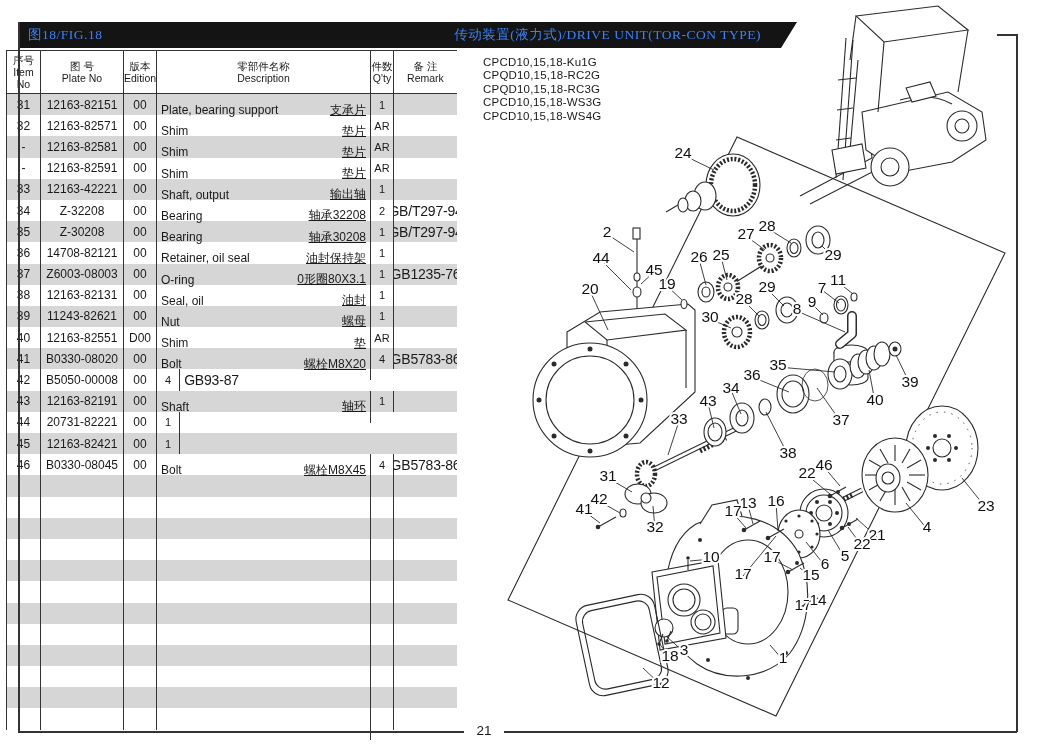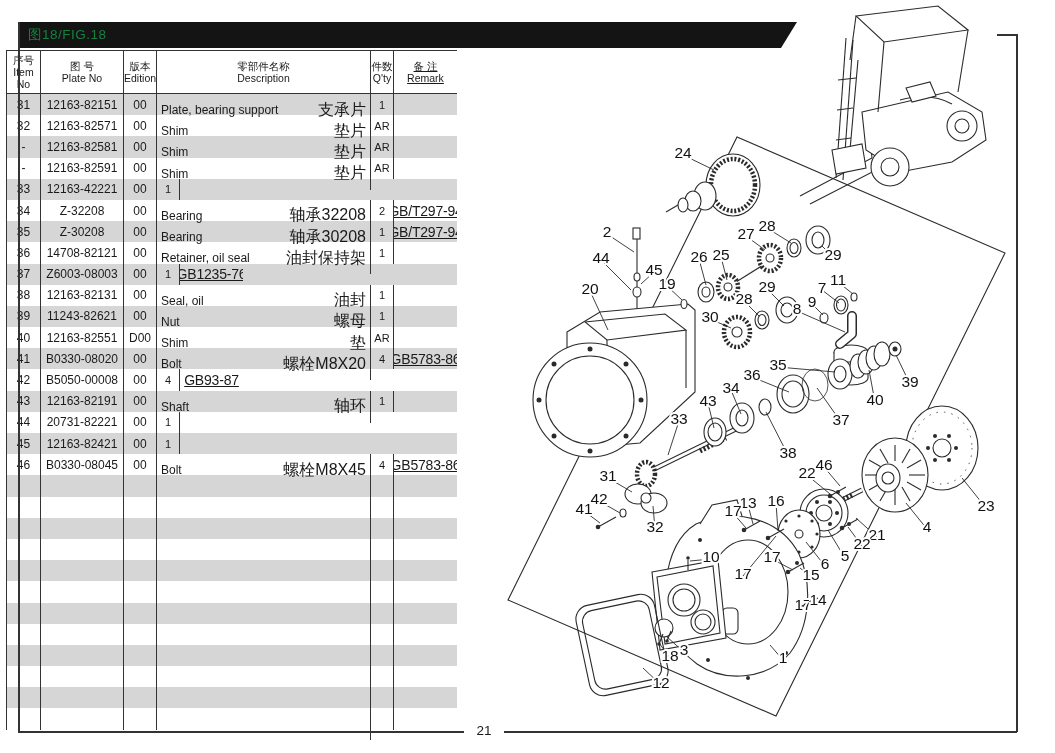--- a/index.html
+++ b/index.html
@@ -1,44 +1,44 @@
 <!DOCTYPE html>
 <html><head>
 <meta charset="utf-8">
 <style>
   html,body{margin:0;padding:0;background:#fff;}
   .page{position:relative;width:1055px;height:753px;background:#fff;overflow:hidden;
         font-family:"Liberation Sans",sans-serif;color:#1a1a1a;}
   
   .titlebar{position:absolute;left:18px;top:22px;width:779px;height:26px;background:#141414;
-            color:#15803d;display:flex;align-items:center;justify-content:space-between;
+            color:#3b82f6;display:flex;align-items:center;justify-content:space-between;
             padding:0 36px 0 10px;box-sizing:border-box;
             clip-path:polygon(0 0,100% 0,calc(100% - 16px) 100%,0 100%);
-            font-family:Liberation Sans, sans-serif;font-size:13.5px;letter-spacing:.5px;white-space:nowrap;}
+            font-family:Liberation Serif, serif;font-size:13.5px;letter-spacing:.5px;white-space:nowrap;}
   
   .models{position:absolute;left:483px;top:56px;font-size:11.5px;line-height:13.4px;
           letter-spacing:.2px;z-index:4;}
   
   .ptable{position:absolute;left:6px;top:50px;width:450px;z-index:3;
           border-left:1.5px solid #333;border-top:1.5px solid #333;box-sizing:content-box;}
   .thead{display:flex;height:42px;border-bottom:1.5px solid #333;font-size:10.5px;
          text-align:center;align-items:stretch;}
   .th{display:flex;flex-direction:column;justify-content:center;border-right:1.2px solid #333;
       box-sizing:border-box;line-height:12px;}
   .c1{width:34px}.c2{width:83px}.c3{width:33px}.c4{width:214px}.c5{width:23px}
-  .c6{width:63px;border-right:none!important;text-decoration:underline;}
+  .c6{width:63px;border-right:none!important;}
   .row{display:flex;height:21.2px;align-items:stretch;font-size:12px;}
   .row:nth-child(odd){background:#d6d6d6;}
   .cell{display:flex;align-items:center;justify-content:center;border-right:1.2px solid #333;
         box-sizing:border-box;overflow:hidden;white-space:nowrap;}
   .cell.c4{justify-content:space-between;padding:16px 4px;}
   .cell.c5{font-size:11px;}
   .cell.c6{font-size:14px;letter-spacing:-.2px;}
   .den{font-size:12px;}
-  .dcn{font-size:16px;}
+  .dcn{font-size:12px;text-decoration:underline;}
   
   .bline{position:absolute;background:#333;z-index:5;}
   .pageno{position:absolute;left:464px;top:723px;width:40px;text-align:center;
           font-size:13.5px;z-index:6;background:#fff;}
   
   .diagram{position:absolute;left:0;top:0;z-index:1;}
   .p{fill:#fff;stroke:#2b2b2b;stroke-width:1.1px;}
   .ln{fill:none;stroke:#2b2b2b;stroke-width:1.1px;}
   .thin{fill:none;stroke:#2b2b2b;stroke-width:.8px;}
   .teeth{fill:#fff;stroke:#2b2b2b;stroke-width:4.5px;stroke-dasharray:2 1.8;}
@@ -480,22 +480,30 @@
         </g>
         <g>
           <line x1="783" y1="660" x2="770" y2="645" class="leader"></line>
           <text x="783" y="663" class="callout-text">1</text>
         </g>
       </g>
   </svg>
 
   <div class="titlebar">
     <span>图18/FIG.18</span>
+    <span>传动装置(液力式)/DRIVE UNIT(TOR-CON TYPE)</span>
   </div>
 
+  <div class="models">
+      <div>CPCD10,15,18-Ku1G</div>
+      <div>CPQD10,15,18-RC2G</div>
+      <div>CPQD10,15,18-RC3G</div>
+      <div>CPCD10,15,18-WS3G</div>
+      <div>CPCD10,15,18-WS4G</div>
+    </div>
 
   <div class="ptable">
     <div class="thead">
       <div class="th c1">
         <span>序号</span>
         <span>Item</span>
         <span>No</span>
       </div>
       <div class="th c2">
         <span>图  号</span>
@@ -560,20 +568,24 @@
             <span class="den">Shim</span>
             <span class="dcn">垫片</span>
           </div>
           <div class="cell c5">AR</div>
           <div class="cell c6"></div>
         </div>
         <div class="row">
           <div class="cell c1">33</div>
           <div class="cell c2">12163-42221</div>
           <div class="cell c3">00</div>
+          <div class="cell c4">
+            <span class="den">Shaft, output</span>
+            <span class="dcn">输出轴</span>
+          </div>
           <div class="cell c5">1</div>
           <div class="cell c6"></div>
         </div>
         <div class="row">
           <div class="cell c1">34</div>
           <div class="cell c2">Z-32208</div>
           <div class="cell c3">00</div>
           <div class="cell c4">
             <span class="den">Bearing</span>
             <span class="dcn">轴承32208</span>
@@ -600,20 +612,24 @@
             <span class="den">Retainer, oil seal</span>
             <span class="dcn">油封保持架</span>
           </div>
           <div class="cell c5">1</div>
           <div class="cell c6"></div>
         </div>
         <div class="row">
           <div class="cell c1">37</div>
           <div class="cell c2">Z6003-08003</div>
           <div class="cell c3">00</div>
+          <div class="cell c4">
+            <span class="den">O-ring</span>
+            <span class="dcn">0形圈80X3.1</span>
+          </div>
           <div class="cell c5">1</div>
           <div class="cell c6">GB1235-76</div>
         </div>
         <div class="row">
           <div class="cell c1">38</div>
           <div class="cell c2">12163-82131</div>
           <div class="cell c3">00</div>
           <div class="cell c4">
             <span class="den">Seal, oil</span>
             <span class="dcn">油封</span>

